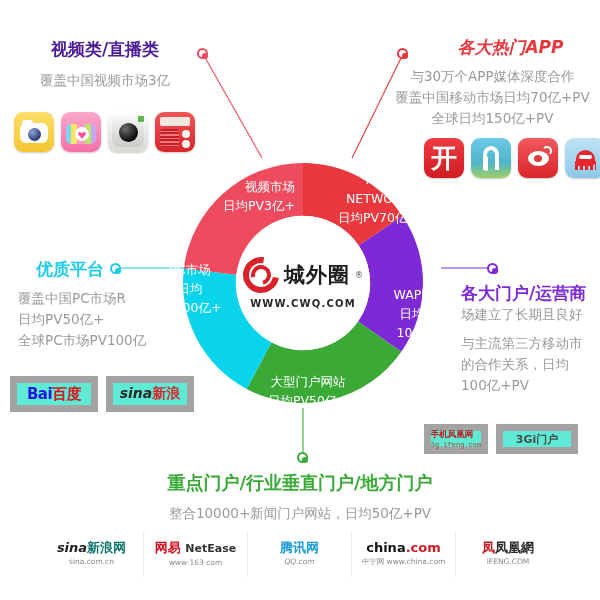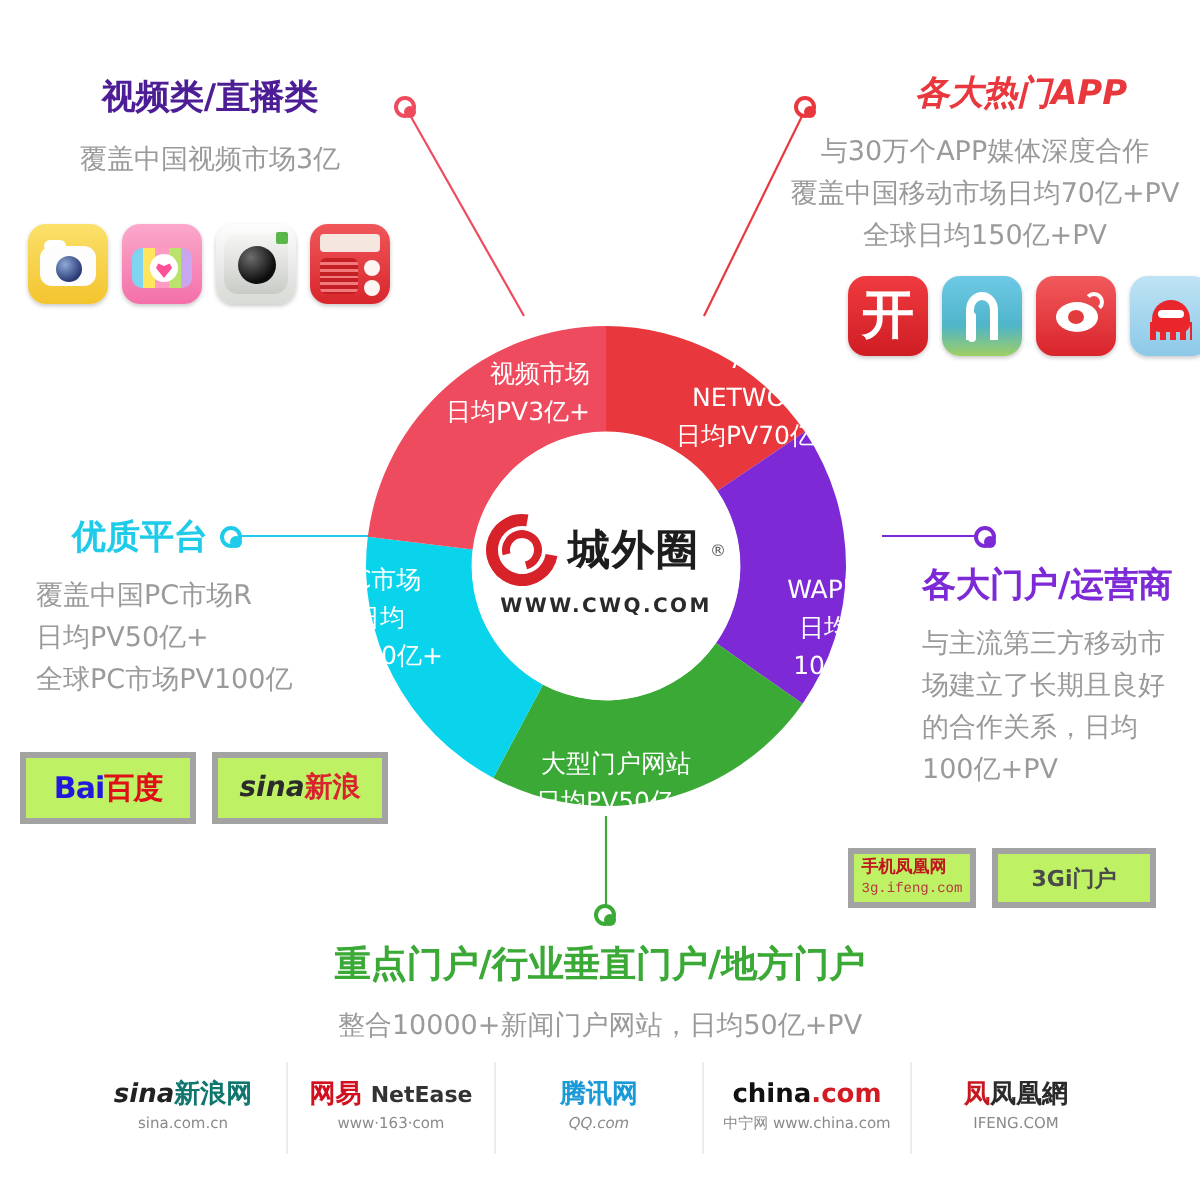--- a/index.html
+++ b/index.html
@@ -94,21 +94,21 @@
       align-items:center; justify-content:center; }
   .t-octo .head { width:19px; height:16px; background:#e8262c;
       border-radius:10px 10px 4px 4px; position:relative; }
   .t-octo .head:after { content:""; position:absolute; left:3px; top:5px;
       width:13px; height:4px; background:#fff; border-radius:2px; }
   .t-octo .legs { position:absolute; bottom:8px; width:21px; height:9px;
       background:repeating-linear-gradient(90deg,#e8262c 0 3px,transparent 3px 5px); }
 
   
   .logobox {
-    border:3px solid #a3a3a3; background:#bef264;
+    border:7px solid #a3a3a3; background:#5eead4;
     display:flex; align-items:center; justify-content:center;
     flex:0 0 auto;
   }
   .logorow { position:absolute; display:flex; }
 
   .lg-baidu  { width:88px; height:36px; }
   .lg-baidu .txt { font-size:15px; font-weight:bold; color:#2319dc; letter-spacing:-.5px; }
   .lg-baidu .paw { color:#de0f17; }
   .lg-sina   { width:88px; height:36px; }
   .lg-sina .txt { font-size:14px; font-weight:bold; color:#2b2b2b; font-style:italic; }
@@ -216,21 +216,21 @@
     <div>WAP网站</div>
     <div>日均PV</div>
     <div>100亿+</div>
   </div>
 
   <div class="seglabel" style="left:253px; top:372px; width:110px;">
     <div>大型门户网站</div>
     <div>日均PV50亿+</div>
   </div>
 
-  <div class="seglabel" style="left:140px; top:280px; width:100px;">
+  <div class="seglabel" style="left:140px; top:260px; width:100px;">
     <div>PC市场</div>
     <div>日均</div>
     <div>PV100亿+</div>
   </div>
 
   <div class="seglabel" style="left:185px; top:177px; width:110px;text-align:right;">
     <div>视频市场</div>
     <div>日均PV3亿+</div>
   </div>
 
@@ -314,22 +314,22 @@
       <span class="txt"><span>Bai</span><span class="paw">百度</span></span>
     </div>
     <div class="logobox lg-sina">
       <span class="txt"><span>sina</span><span class="cn">新浪</span></span>
     </div>
   </div>
 
   <div class="dot d-purple" style="left:487px; top:263px;"></div>
   <div class="blk" style="left:461px; top:282px; width:140px;">
     <div class="hd purple">各大门户/运营商</div>
+    <div class="ln">场建立了长期且良好</div>
     <div class="ln" style="margin-top:8px;">与主流第三方移动市</div>
-    <div class="ln">场建立了长期且良好</div>
     <div class="ln">的合作关系，日均</div>
     <div class="ln">100亿+PV</div>
   </div>
   <div class="logorow" style="left:424px; top:424px; gap:8px;">
     <div class="logobox lg-ifeng3g">
       <span class="txt"><span>手机凤凰网</span><br>
       <span class="sub">3g.ifeng.com</span></span>
     </div>
     <div class="logobox lg-3gimen">
       <span class="txt">3Gi门户</span>

